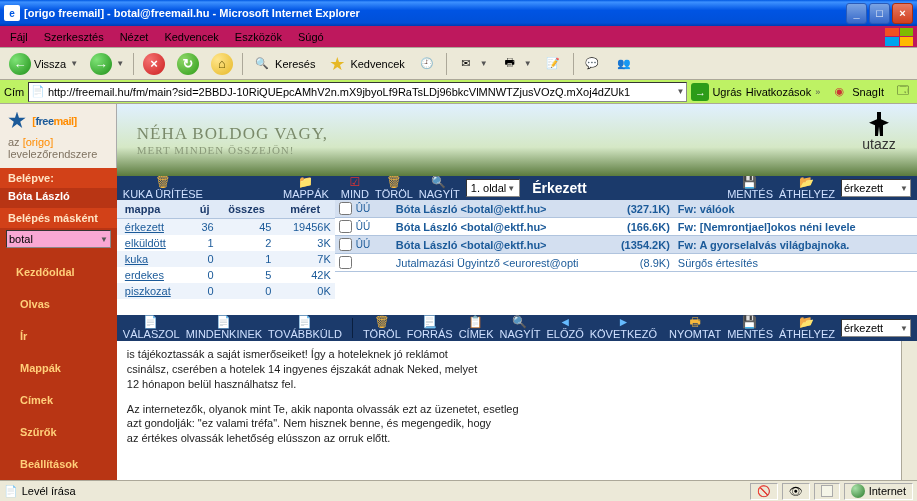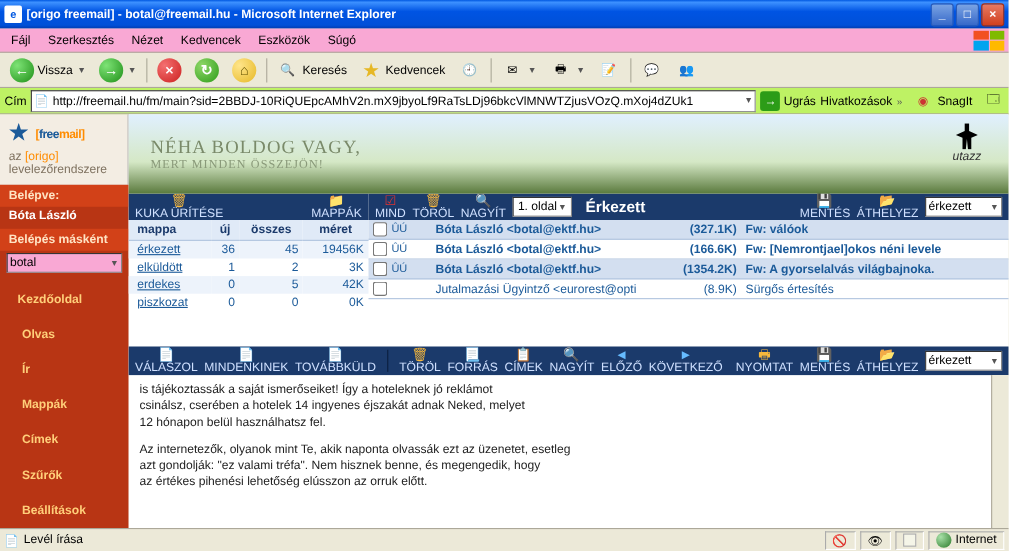--- a/index.html
+++ b/index.html
@@ -7,21 +7,21 @@
 
 
 .titlebar { background: linear-gradient(to bottom, #0058e1 0%, #3d91ff 8%, #0054e3 40%, #0050d8 88%, #003bb0 100%); height: 26px; display: flex; align-items: center; padding: 0 4px; color: white; font-weight: bold; }
 .titlebar-icon { width: 16px; height: 16px; background: white; border-radius: 2px; margin-right: 4px; display: flex; align-items: center; justify-content: center; color: #0058e1; font-size: 10px; }
 .titlebar-text { flex: 1; }
 .winbtns { display: flex; gap: 2px; }
 .winbtn { width: 21px; height: 21px; background: linear-gradient(to bottom, #7ba4e3, #3668c9); border: 1px solid #2a5bb8; border-radius: 3px; color: white; display: flex; align-items: center; justify-content: center; font-weight: bold; cursor: pointer; }
 .winbtn.close { background: linear-gradient(to bottom, #e67a63, #d13f1e); border-color: #a82f13; }
 
 
-.menubar { background: #f9a8d4; height: 22px; display: flex; align-items: center; padding: 0 2px; border-bottom: 1px solid #aca899; position: relative; }
+.menubar { background: #be185d; height: 22px; display: flex; align-items: center; padding: 0 2px; border-bottom: 1px solid #aca899; position: relative; }
 .menuitem { padding: 2px 8px; cursor: pointer; }
 .winlogo { position: absolute; right: 4px; width: 28px; height: 18px; display: grid; grid-template: 1fr 1fr / 1fr 1fr; gap: 1px; }
 .winlogo span:nth-child(1){background:#f25022;} .winlogo span:nth-child(2){background:#7fba00;} .winlogo span:nth-child(3){background:#00a4ef;} .winlogo span:nth-child(4){background:#ffb900;}
 
 
 .toolbar { background: #ece9d8; height: 32px; display: flex; align-items: center; padding: 2px 4px; border-bottom: 1px solid #aca899; gap: 2px; }
 .tbtn { height: 26px; padding: 0 4px; display: flex; align-items: center; gap: 3px; border: 1px solid transparent; border-radius: 3px; cursor: pointer; }
 .tsep { width: 1px; height: 22px; background: #aca899; margin: 0 2px; }
 .ticon { width: 22px; height: 22px; border-radius: 50%; display: flex; align-items: center; justify-content: center; font-size: 13px; font-weight: bold; color: white; }
 .back-ico { background: radial-gradient(circle at 30% 30%, #7ee376, #1e8f17); }
@@ -60,21 +60,21 @@
 .navitem.indent { padding-left: 20px; }
 .navsection { background: #d24118; padding: 3px 8px; font-weight: bold; color: white; cursor: pointer; }
 
 
 .rightcol { flex: 1; display: flex; flex-direction: column; background: white; }
 .banner { height: 72px; background: linear-gradient(to bottom, #e0f0ff 0%, #d5e8c6 60%, #5a7a3d 100%); display: flex; align-items: center; padding: 0 20px; position: relative; }
 .bannertxt1 { font-family: Georgia, serif; font-size: 17px; color: #7a8a6a; letter-spacing: 1px; }
 .bannertxt2 { font-family: Georgia, serif; font-size: 11px; color: #8a9a7a; letter-spacing: 1px; }
 .bannericon { position: absolute; right: 20px; top: 8px; width: 36px; height: 40px; display:flex; flex-direction:column; align-items:center; }
 .bman { width:20px; height:24px; background:#000; clip-path: polygon(40% 0, 60% 0, 60% 30%, 100% 45%, 70% 55%, 70% 100%, 55% 100%, 50% 60%, 45% 100%, 30% 100%, 30% 55%, 0 45%, 40% 30%); }
-.blabel { font-size:11px; color:#333;font-style:italic; }
+.blabel { font-size:14px; color:#333; }
 
 
 .mailwrap { display: flex; flex: 1; }
 .folderpane { width: 218px; display: flex; flex-direction: column; }
 .fptoolbar { background: #1b3a6b; height: 24px; display: flex; align-items: center; color: #cfe0ff; font-size: 9px; padding: 0 6px; gap: 10px; }
 .fptool { display: flex; flex-direction: column; align-items: center; cursor: pointer; line-height: 1; gap: 1px; }
 .fptool .ico { font-size: 12px; color: #f7b83c; }
 .foldertable { width: 100%; border-collapse: collapse; }
 .foldertable th { background: #e0eaf7; color: #1b3a6b; font-weight: bold; padding: 3px 4px; text-align: center; border-bottom: 1px solid #b0c4de; }
 .foldertable th:first-child { text-align: left; padding-left: 8px; }
@@ -294,20 +294,26 @@
                 <td>45</td>
                 <td>19456K</td>
               </tr>
           <tr>
                 <td><span class="flink">elküldött</span></td>
                 <td>1</td>
                 <td>2</td>
                 <td>3K</td>
               </tr>
           <tr>
+                <td><span class="flink">kuka</span></td>
+                <td>0</td>
+                <td>1</td>
+                <td>7K</td>
+              </tr>
+          <tr>
                 <td><span class="flink">erdekes</span></td>
                 <td>0</td>
                 <td>5</td>
                 <td>42K</td>
               </tr>
           <tr>
                 <td><span class="flink">piszkozat</span></td>
                 <td>0</td>
                 <td>0</td>
                 <td>0K</td>
@@ -440,21 +446,21 @@
     </div>
 
     <div style="display:flex; flex:1;">
       <div class="readbody">
         <div>is tájékoztassák a saját ismerőseiket! Így a hoteleknek jó reklámot</div>
         <div>csinálsz, cserében a hotelek 14 ingyenes éjszakát adnak Neked, melyet</div>
         <div>12 hónapon belül használhatsz fel.</div>
         <div style="height:10px"></div>
         <div>Az internetezők, olyanok mint Te, akik naponta olvassák ezt az üzenetet, esetleg</div>
         <div>azt gondolják: "ez valami tréfa". Nem hisznek benne, és megengedik, hogy</div>
-        <div>az értékes pihenési lehetőség elússzon az orruk előtt.</div>
+        <div>az értékes olvassák lehetőség elússzon az orruk előtt.</div>
       </div>
       <div class="scrolltrack"></div>
     </div>
   </div>
 </div>
 
 <div class="statusbar">
   <span>📄</span>
   <span class="statusflex">Levél írása</span>
   <div class="statuspane">

